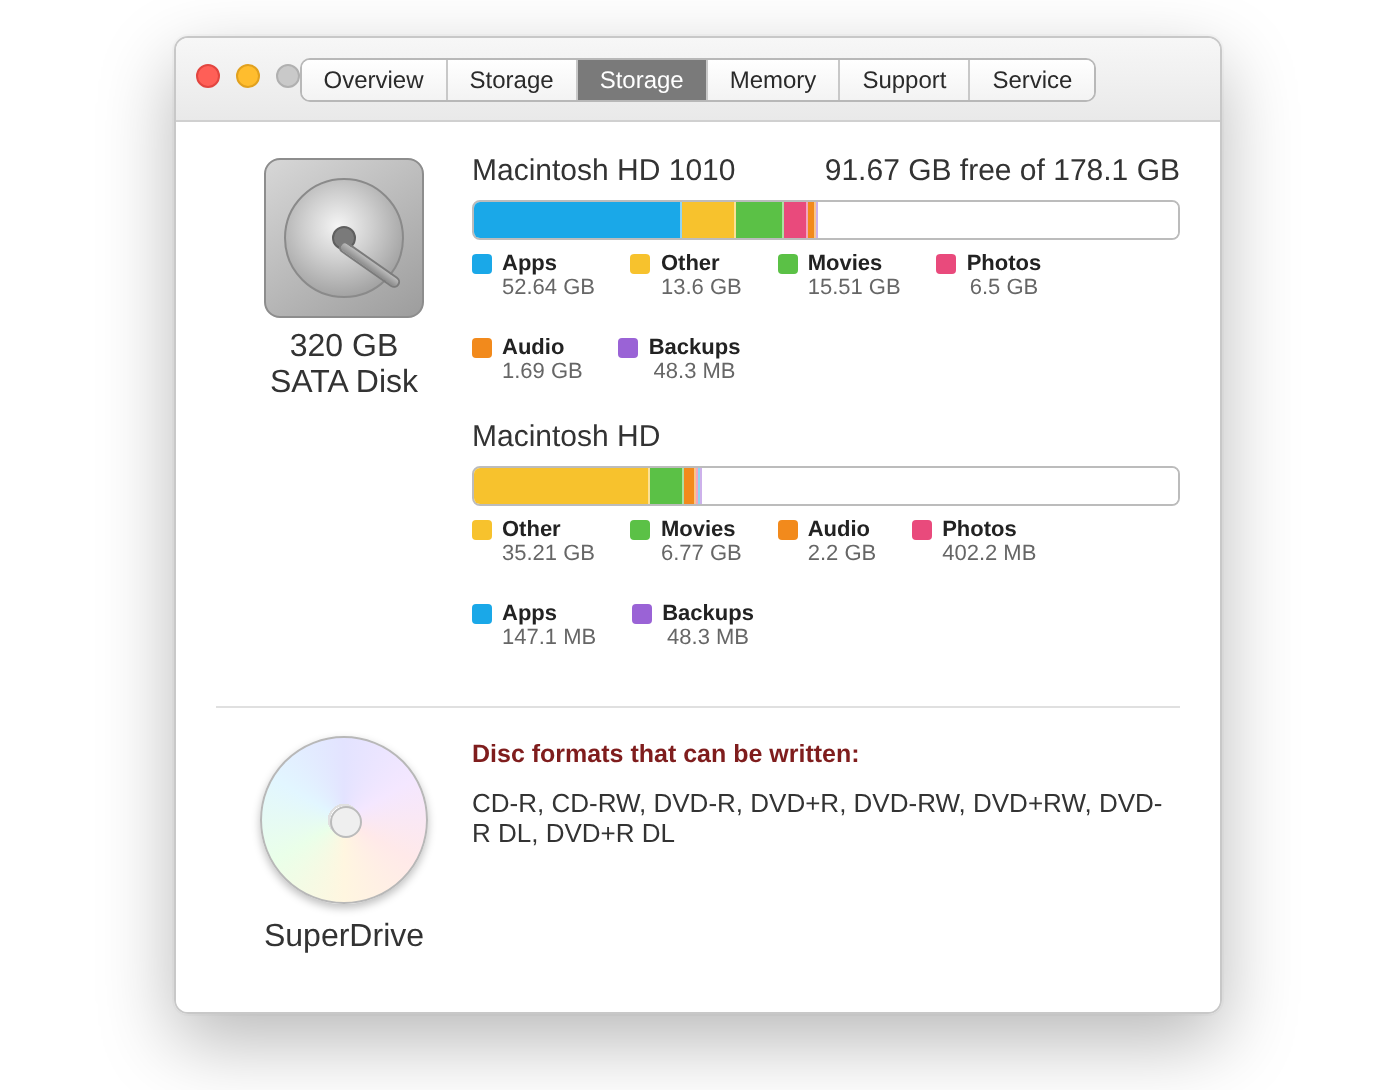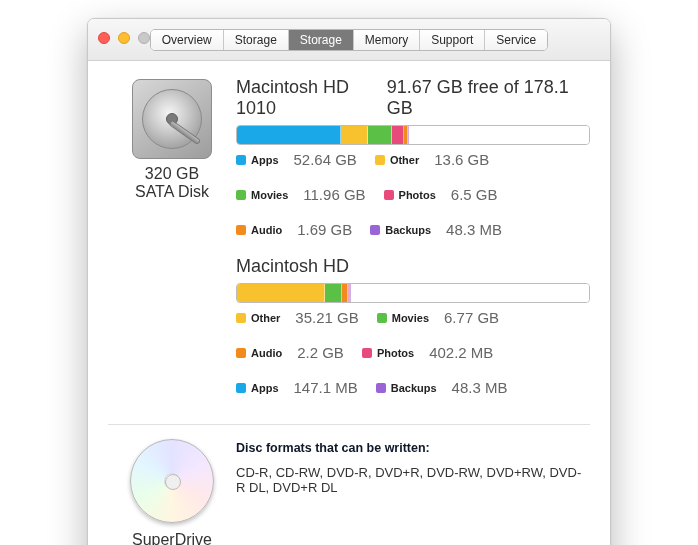--- a/index.html
+++ b/index.html
@@ -117,61 +117,61 @@
   }
   .disc-icon::after{
     content:""; position:absolute; left:50%; top:50%;
     width:14px; height:14px; margin:-7px 0 0 -7px;
     border-radius:50%; background:#efefef; border:1px solid #bbb;
   }
   .vols { flex:1; }
   .vol { margin-bottom: 18px; }
   .vol-head {
     display:flex; justify-content:space-between;
-    font-size:18px; color:#333; margin-bottom:6px;
+    font-size:15px; color:#333; margin-bottom:6px;
   }
   .vol-name { font-weight: 400; }
   .vol-free { color:#333; }
   .bar {
     height:20px;
     border:1px solid #bcbcbc;
     border-radius:4px;
     background:#fff;
     display:flex;
     overflow:hidden;
   }
   .seg { height:100%; }
   .legend {
     display:flex; gap:18px;
     margin-top:6px;
     font-size:11px;
     flex-wrap: wrap;
   }
   .lg {
-    display:flex; flex-direction:row;
+    display:flex; flex-direction:column;
     min-width: 44px;
     text-align: center;
   }
   .lg-top {
     display:flex; align-items:center; gap:5px;
     font-weight: 600; color:#222;
   }
   .sw {
     width:10px; height:10px; border-radius:2px;
     display:inline-block;
   }
-  .lg-val { color:#666; margin-left:15px; font-size: 15px; }
+  .lg-val { color:#666; margin-left:15px; font-size: 11px; }
   .sep {
     border: none;
     border-top: 1px solid #e0e0e0;
     margin: 10px 0 14px 0;
   }
   .disc-info { flex:1; padding-top: 2px; }
   .disc-title {
-    font-size:12.5px; font-weight:700; color:#0f172a;
+    font-size:12.5px; font-weight:700; color:#7f1d1d;
     margin-bottom:10px;
   }
   .disc-formats {
     font-size:13px; color:#333;
   }
 </style>
 </head>
 <body>
 
 <div class="window">
@@ -234,21 +234,21 @@
                   <span class="sw" style="background: rgb(247, 194, 45);"></span>
                   <span>Other</span>
                 </div>
                 <div class="lg-val">13.6 GB</div>
               </div>
               <div class="lg">
                 <div class="lg-top">
                   <span class="sw" style="background: rgb(91, 193, 70);"></span>
                   <span>Movies</span>
                 </div>
-                <div class="lg-val">11.96 GB</div>
+                <div class="lg-val">15.51 GB</div>
               </div>
               <div class="lg">
                 <div class="lg-top">
                   <span class="sw" style="background: rgb(233, 74, 124);"></span>
                   <span>Photos</span>
                 </div>
                 <div class="lg-val">6.5 GB</div>
               </div>
               <div class="lg">
                 <div class="lg-top">

